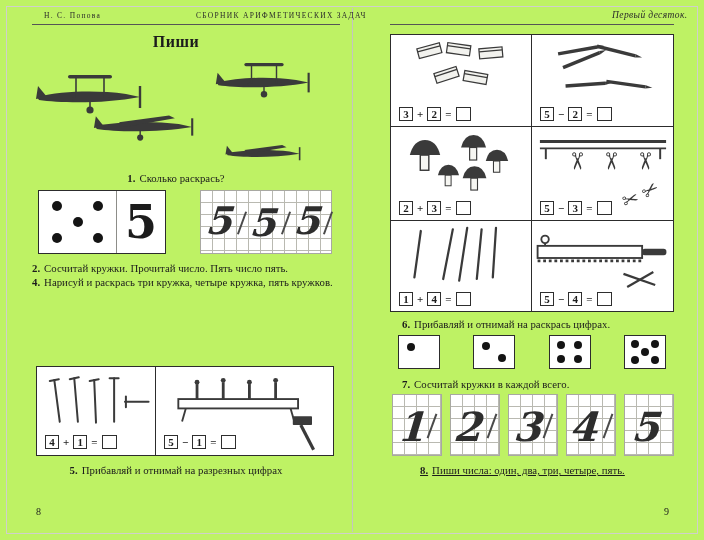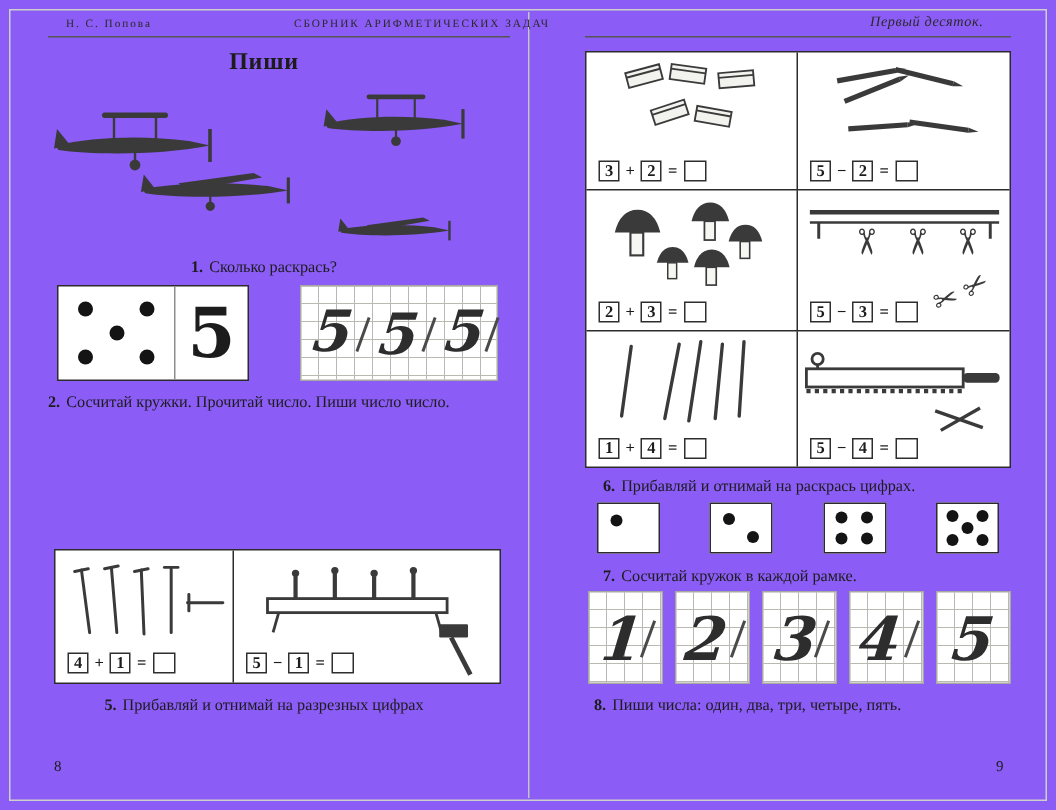--- a/index.html
+++ b/index.html
@@ -1,17 +1,17 @@
 <!DOCTYPE html>
 <html><head>
 <meta charset="utf-8">
 <style>
   html,body{margin:0;padding:0;}
   body{width:704px;height:540px;background:#ffffff;font-family:"Liberation Serif","DejaVu Serif",serif;color:#1c1c1c;overflow:hidden;}
-  .spread{position:absolute;left:0;top:0;width:704px;height:540px;background:#8b5cf6;}
+  .spread{position:absolute;left:0;top:0;width:704px;height:540px;background:#bef264;}
   .spread-border{position:absolute;inset:6px;border:1px solid #cfcfcb;pointer-events:none;}
   .center-divider{position:absolute;left:352px;top:8px;width:1px;height:524px;background:#c4c4c0;}
   .abs{position:absolute;}
   
   .runhead{font-size:7.5px;letter-spacing:1.3px;color:#2a2a2a;white-space:nowrap;}
   .runhead-italic{font-size:9.5px;font-style:italic;letter-spacing:.4px;color:#2a2a2a;white-space:nowrap;}
   .headrule{height:1px;background:#555;}
   .lesson-title{font-size:16px;font-weight:bold;text-align:center;letter-spacing:.5px;}
   
   .task{font-size:10.8px;line-height:1.26;text-align:justify;}
@@ -126,21 +126,24 @@
       <span class="hand" style="left:8px;top:7px;font-size:38px;">5</span>
       <span class="hand" style="left:52px;top:9px;font-size:38px;">5</span>
       <span class="hand" style="left:96px;top:7px;font-size:38px;">5</span>
       <span class="slashmark" style="left:40px;top:20px;height:24px;"></span>
       <span class="slashmark" style="left:84px;top:20px;height:24px;"></span>
       <span class="slashmark" style="left:126px;top:20px;height:24px;"></span>
     </div>
 
     <div class="abs" style="left:32px;top:262px;width:308px;">
       <div class="task">
-        <b class="tnum">2.</b><span>Сосчитай кружки. Прочитай число. Пиши число число.</span>
+        <b class="tnum">2.</b><span>Сосчитай кружки. Прочитай число. Пять число пять.</span>
+      </div>
+      <div class="task">
+        <b class="tnum">4.</b><span>Нарисуй и раскрась три кружка, четыре кружка, пять кружков.</span>
       </div>
     </div>
 
     <div class="abs bottom-frame" style="left:36px;top:366px;width:298px;height:90px;">
       <div class="bf-cell bf-left">
         <svg style="position:absolute;left:4px;top:4px;" width="110" height="58" viewBox="0 0 120 64">
           <g stroke="#3a3a3a" stroke-width="2.2" stroke-linecap="round">
             <line x1="14" y1="10" x2="20" y2="56"></line>
               <line x1="9" y1="11" x2="19" y2="9"></line>
             <line x1="36" y1="8" x2="40" y2="56"></line>
@@ -192,21 +195,21 @@
     </div>
 
     <div class="abs task-center" style="left:0;top:464px;width:352px;">
       <b class="tnum">5.</b><span>Прибавляй и отнимай на разрезных цифрах</span>
     </div>
 
     <span class="abs pagenum" style="left:36px;top:506px;">8</span>
   </div>
 
   <div>
-    <span class="abs runhead-italic" style="left:580px;top:10px;">Первый десяток.</span>
+    <span class="abs runhead-italic" style="left:612px;top:10px;">Первый десяток.</span>
     <div class="abs headrule" style="left:390px;top:24px;width:284px;"></div>
 
     <div class="abs problem-grid" style="left:390px;top:34px;width:284px;height:278px;">
 
       <div class="pcell">
         <svg style="left:6px;top:3px;" width="128" height="62" viewBox="0 0 130 80">
           <g fill="#f2f2ee" stroke="#3a3a3a" stroke-width="1.6">
             <g transform="translate(8,14) rotate(-15)">
                 <rect width="30" height="13"></rect>
                 <line x1="0" y1="4" x2="30" y2="4"></line>
@@ -389,21 +392,21 @@
       <div class="dotframe dotzone">
           <span class="dot" style="left: 24%; top: 24%;"></span>
           <span class="dot" style="left: 76%; top: 24%;"></span>
           <span class="dot" style="left: 50%; top: 50%;"></span>
           <span class="dot" style="left: 24%; top: 76%;"></span>
           <span class="dot" style="left: 76%; top: 76%;"></span>
         </div>
     </div>
 
     <div class="abs task" style="left:390px;top:378px;width:284px;text-indent:12px;">
-      <b class="tnum">7.</b><span>Сосчитай кружок в каждой рамке.</span>
+      <b class="tnum">7.</b><span>Сосчитай кружки в каждой всего.</span>
     </div>
 
     <div class="abs writing-row" style="left:392px;top:394px;width:282px;">
       <div class="wpatch gridpaper">
         <span class="hand" style="left:8px;top:8px;font-size:40px;">1</span>
         <span class="slashmark" style="right:8px;top:18px;height:26px;"></span>
       </div>
       <div class="wpatch gridpaper">
         <span class="hand" style="left:6px;top:8px;font-size:40px;">2</span>
         <span class="slashmark" style="right:6px;top:18px;height:26px;"></span>
@@ -414,19 +417,19 @@
       </div>
       <div class="wpatch gridpaper">
         <span class="hand" style="left:6px;top:8px;font-size:40px;">4</span>
         <span class="slashmark" style="right:6px;top:18px;height:26px;"></span>
       </div>
       <div class="wpatch gridpaper">
         <span class="hand" style="left:10px;top:8px;font-size:40px;">5</span>
       </div>
     </div>
 
-    <div class="abs task" style="left:384px;top:464px;width:284px;text-indent:12px;">
+    <div class="abs task" style="left:408px;top:464px;width:284px;text-indent:12px;text-decoration:underline;">
       <b class="tnum">8.</b><span>Пиши числа: один, два, три, четыре, пять.</span>
     </div>
 
     <span class="abs pagenum" style="left:664px;top:506px;">9</span>
   </div>
 </div>
 
 </body></html>

